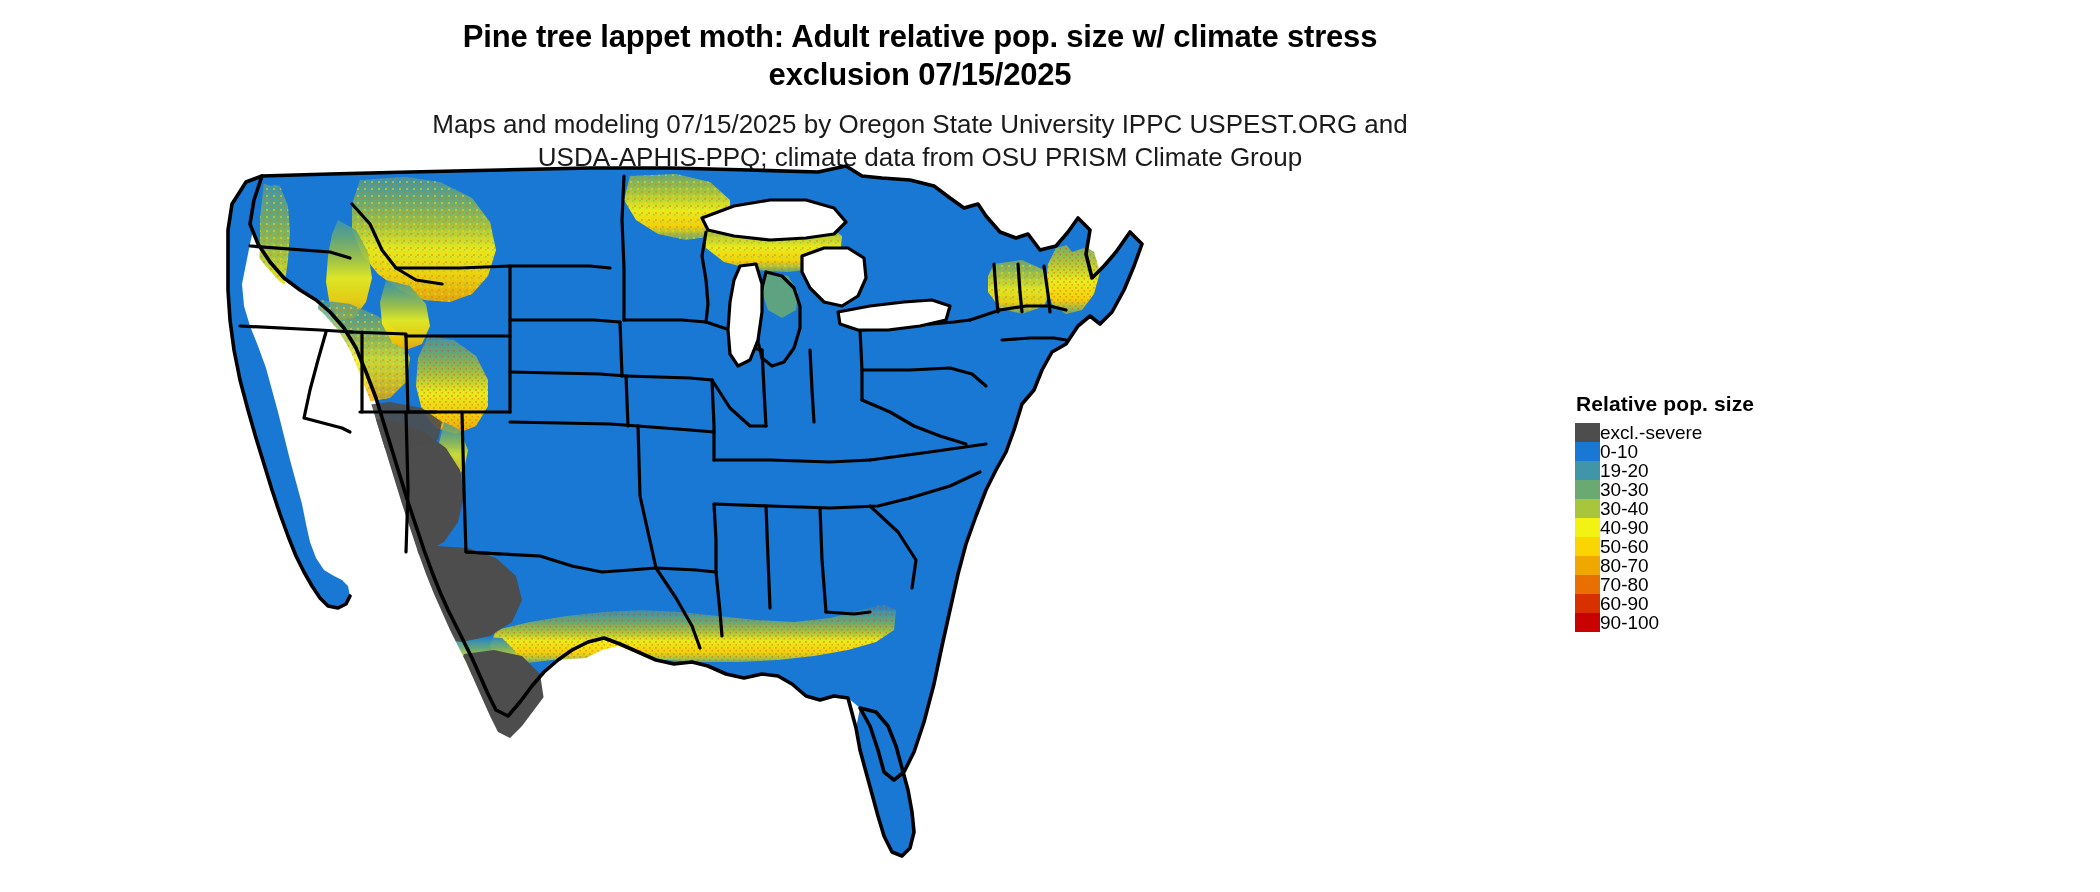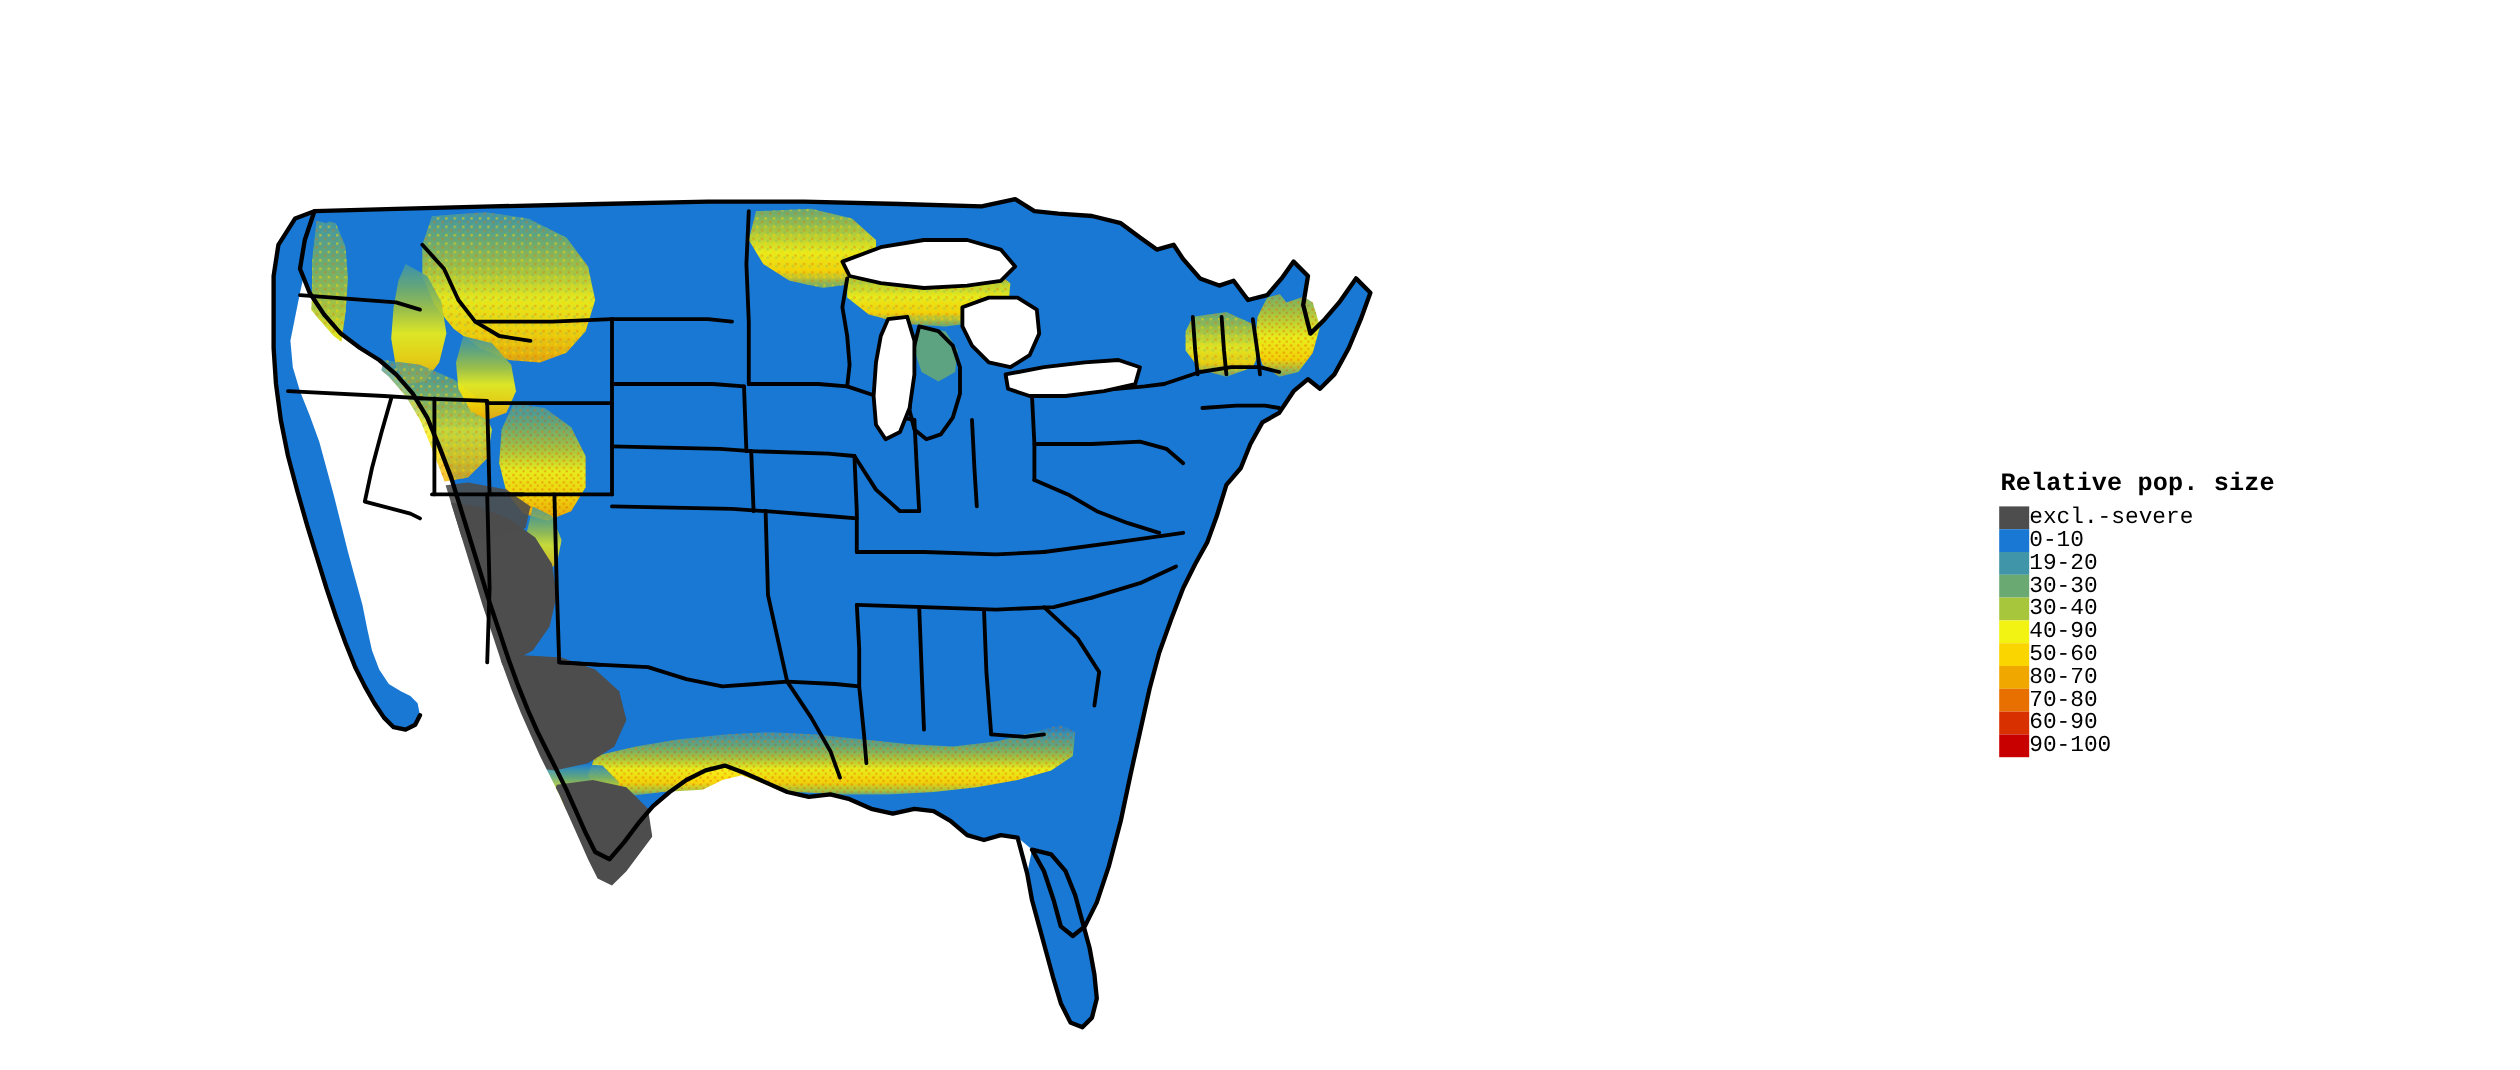--- a/index.html
+++ b/index.html
@@ -58,24 +58,23 @@
   }
   #map-svg {
     display: block;
     width: 1000px;
     height: 720px;
   }
 
   
   #legend {
     position: absolute;
-    left: 1666px;
+    left: 1575px;
     top: 392px;
     width: 300px;
-    font-family: Liberation Mono, monospace;
   }
   #legend-title {
     font-size: 21px;
     font-weight: bold;
     color: #000000;
     margin: 0 0 7px 1px;
     letter-spacing: 0.1px;
   }
   .legend-rows {
     position: relative;
@@ -97,20 +96,24 @@
     line-height: 1;
     white-space: nowrap;
   }
 </style>
 </head>
 <body>
 
 <div id="root">
 
   <div class="title-block">
+    <div class="map-title">Pine tree lappet moth: Adult relative pop. size w/ climate stress
+exclusion 07/15/2025</div>
+    <div class="map-subtitle">Maps and modeling 07/15/2025 by Oregon State University IPPC USPEST.ORG and
+USDA-APHIS-PPQ; climate data from OSU PRISM Climate Group</div>
   </div>
 
   <div id="map-area">
     <svg id="map-svg" viewBox="0 0 1000 720" preserveAspectRatio="xMidYMid meet">
       <defs>
 
         <linearGradient id="gYel" x1="0" y1="0" x2="0" y2="1">
           <stop offset="0%" stop-color="#4095a8"></stop>
           <stop offset="18%" stop-color="#6aaa72"></stop>
           <stop offset="38%" stop-color="#a8c63c"></stop>

